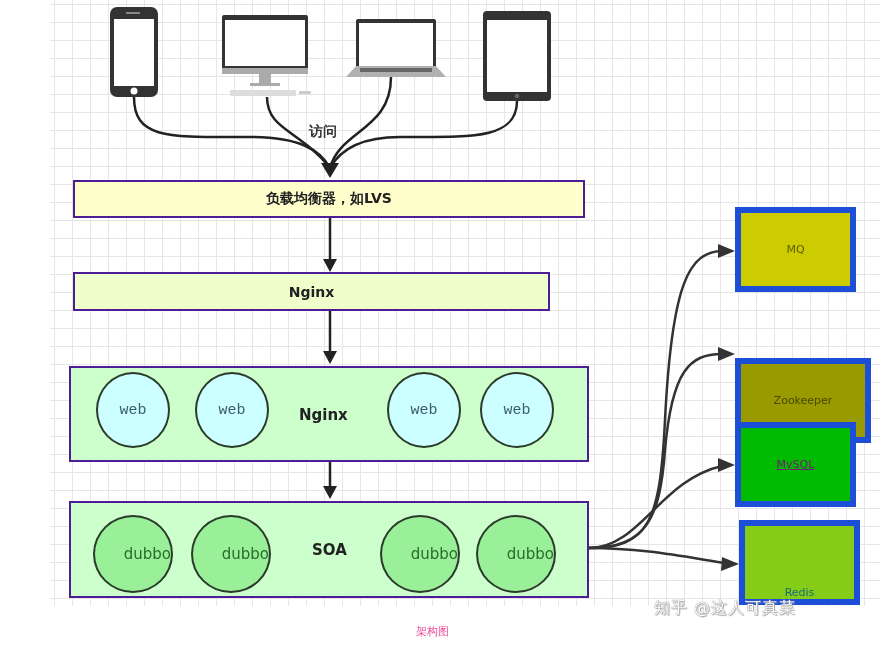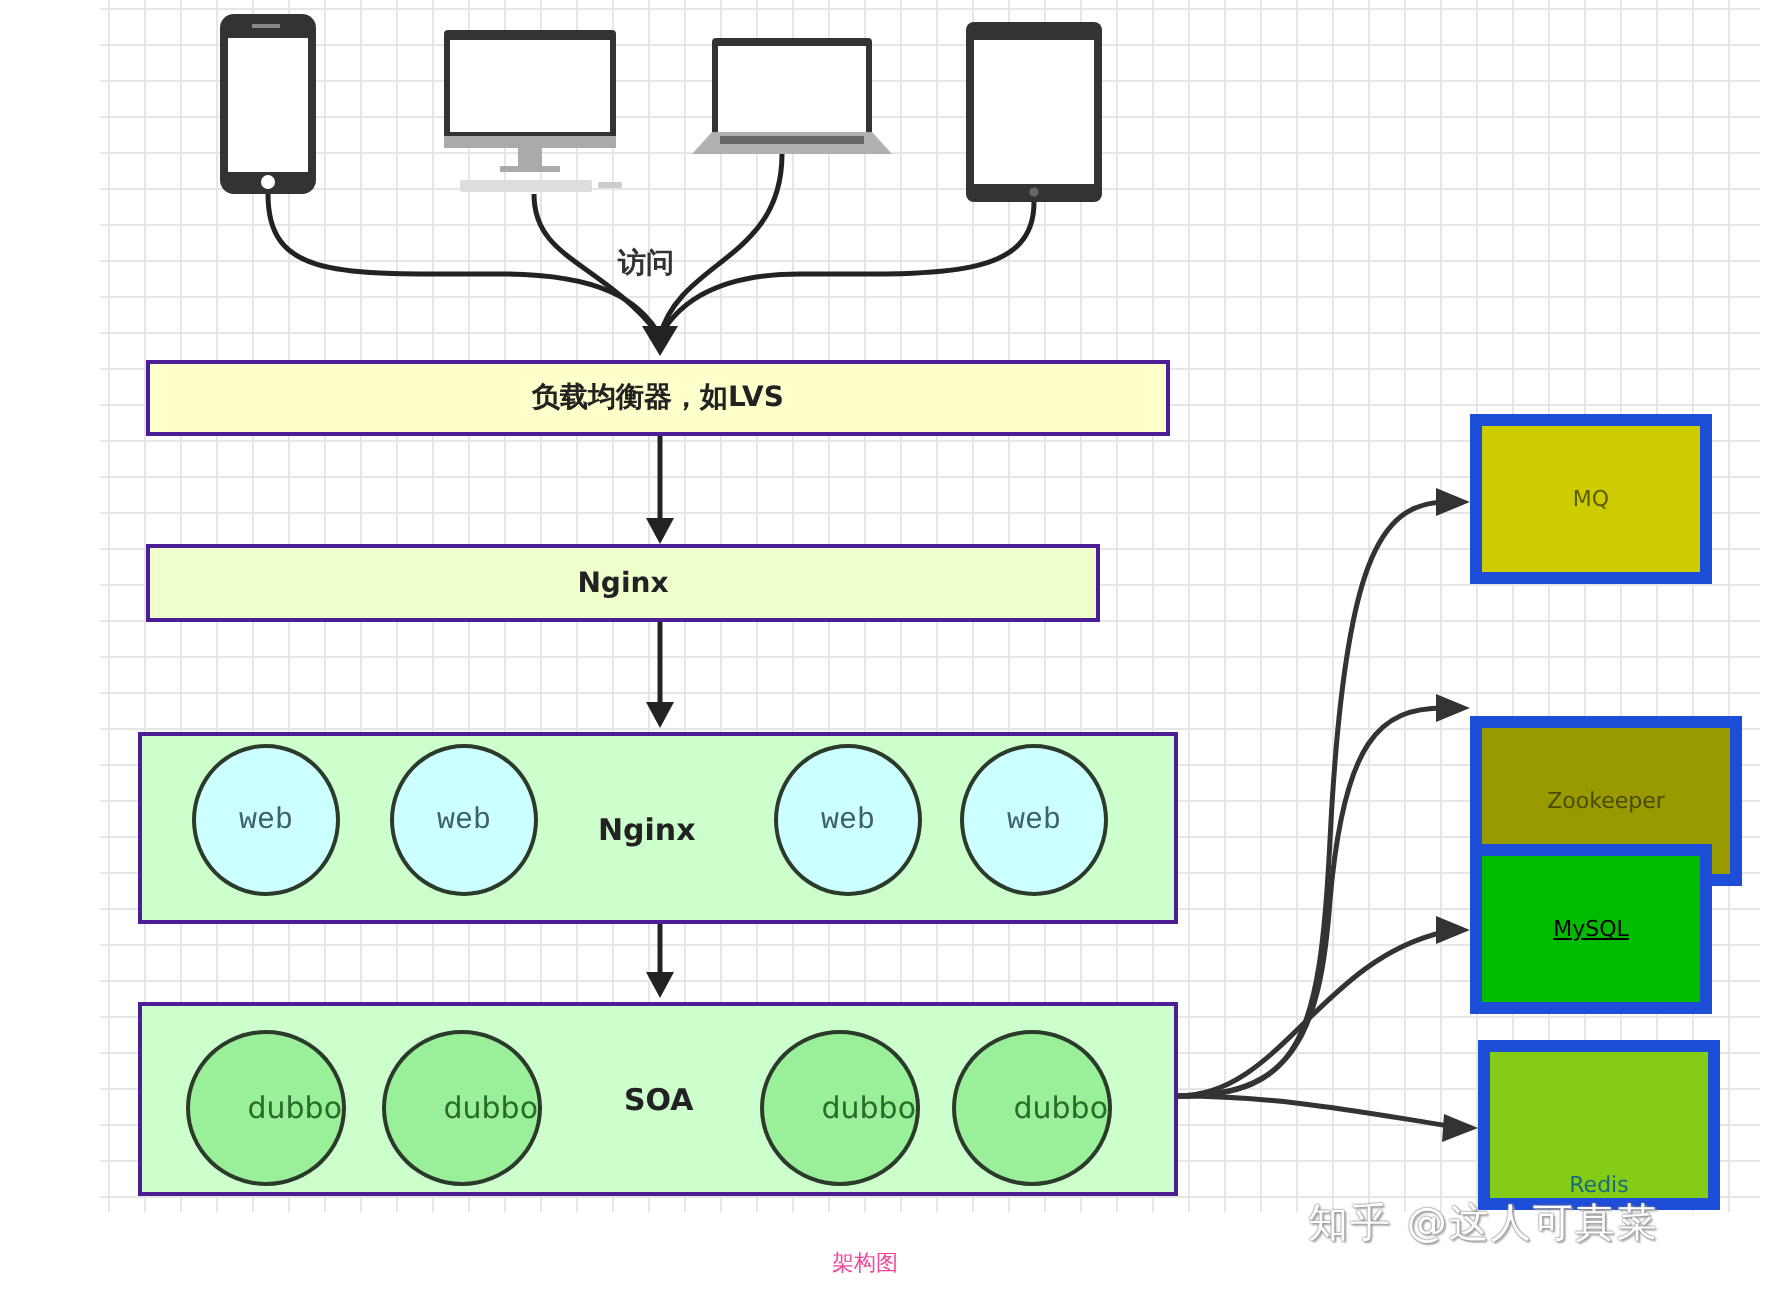--- a/index.html
+++ b/index.html
@@ -23,21 +23,21 @@
     .circle {
       position: absolute; box-sizing: border-box; border: 2px solid #2b3a2b;
       border-radius: 50%; display: flex; align-items: center; justify-content: center;
       font-size: 15px;
     }
     .circle.web { background: #ccffff; color: #3f5f6f; width: 74px; height: 76px; font-family: Liberation Mono, monospace; }
     .circle.dubbo { background: #99f099; color: #2a6a2a; width: 80px; height: 78px; justify-content: flex-end; }
     .center-label { position: absolute; font-weight: bold; font-size: 15px; color: #222; }
     .svc { position: absolute; box-sizing: border-box; border: 6px solid #1d4ed8; display: flex; align-items: center; justify-content: center; font-size: 11px; }
     .caption { position: absolute; left: 416px; top: 624px; font-size: 11px; color: #ec4899; }
-    .watermark { position: absolute; left: 654px; top: 598px; font-size: 20px; color: #ffffff; text-shadow: 0 0 1px #888, 0 0 1px #888, 1px 1px 1px #aaa; letter-spacing: 1px; }
+    .watermark { position: absolute; left: 654px; top: 598px; font-size: 16px; color: #ffffff; text-shadow: 0 0 1px #888, 0 0 1px #888, 1px 1px 1px #aaa; letter-spacing: 1px; }
     svg.overlay { position: absolute; left: 0; top: 0; }
   </style>
 </head>
 <body>
 
 <div id="canvas">
   <div class="grid-area"></div>
 
   <svg class="overlay" width="895" height="652">
 
@@ -139,21 +139,21 @@
   <div class="circle dubbo" style="left:476px;top:515px;">
       <span>dubbo</span>
     </div>
 
   <div class="svc" style="left:735px;top:207px;width:121px;height:85px;background:#cccc00;color:#5c5c00;">
       <span>MQ</span>
     </div>
   <div class="svc" style="left:735px;top:310px;width:136px;height:85px;background:#999900;color:#4a4a00;margin-top:48px;">
       <span>Zookeeper</span>
     </div>
-  <div class="svc" style="left:735px;top:422px;width:121px;height:85px;background:#00bb00;color:#000000;text-decoration:underline;">
+  <div class="svc" style="left:735px;top:422px;width:121px;height:85px;background:#00bb00;color:#701a75;text-decoration:underline;">
       <span>MySQL</span>
     </div>
   <div class="svc" style="left:739px;top:520px;width:121px;height:85px;background:#84cc16;color:#1a6a7a;align-items:flex-end;">
       <span>Redis</span>
     </div>
 
   <div class="caption">架构图</div>
   <div class="watermark">知乎 @这人可真菜</div>
 </div>
 

